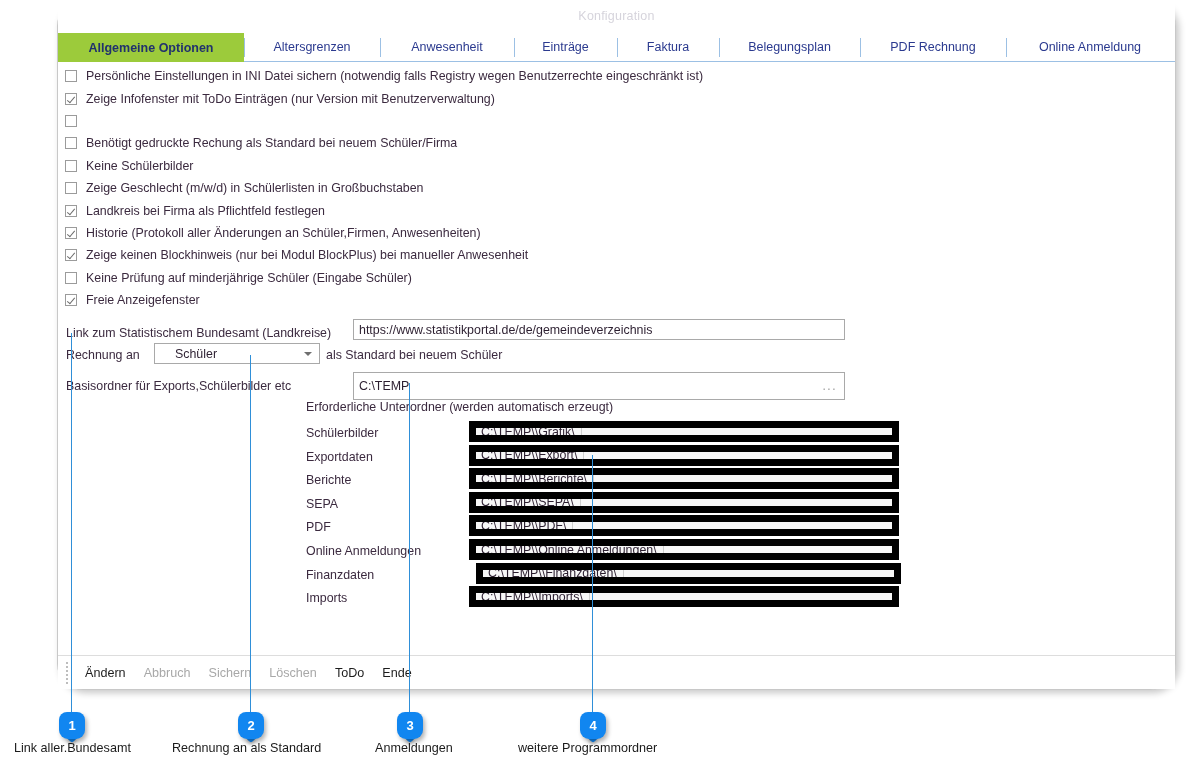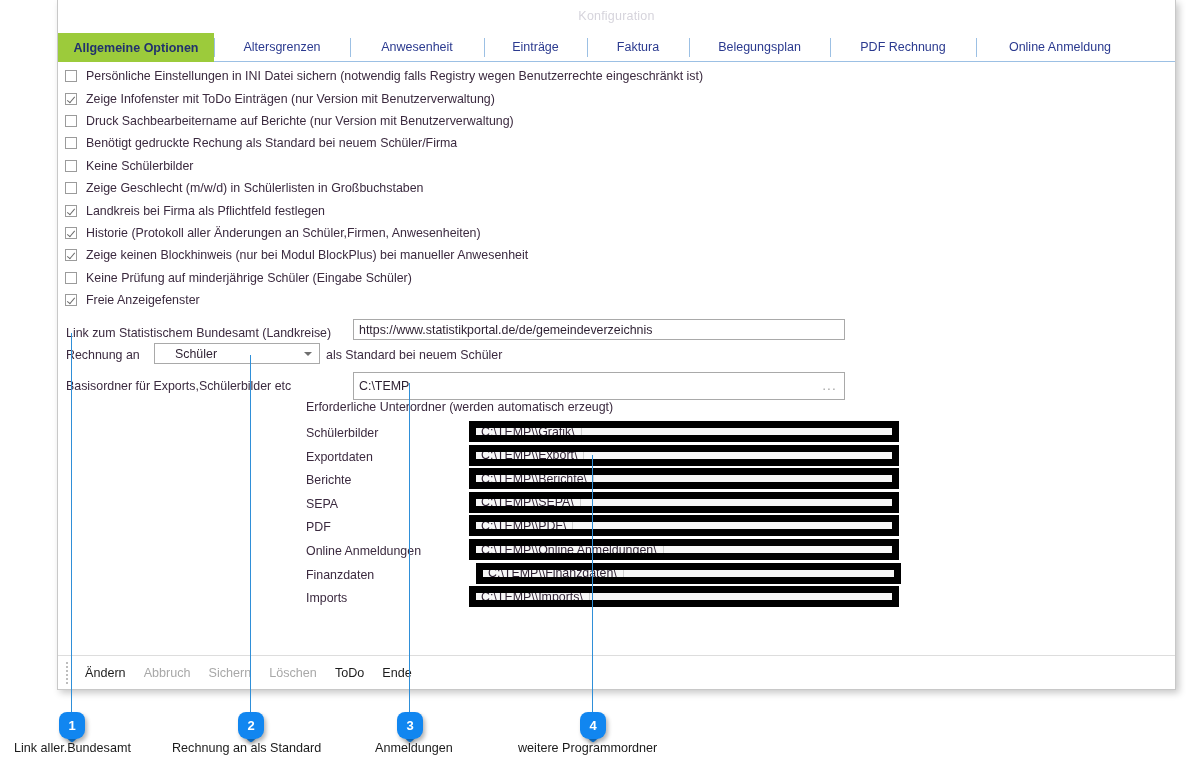--- a/index.html
+++ b/index.html
@@ -21,20 +21,21 @@
     left: 57px;
     top: 0px;
     width: 1119px;
     height: 690px;
     background: #ffffff;
     border-left: 1px solid #c8c8c8;
     border-right: 1px solid #c8c8c8;
     border-bottom: 1px solid #c8c8c8;
     box-shadow: 3px 3px 7px rgba(0,0,0,0.22);
     box-sizing: border-box;
+    border-radius: 26px;
   }
 
   
   #titlebar {
     height: 33px;
     background: #ffffff;
     position: relative;
   }
   #window-title {
     position: absolute;
@@ -288,21 +289,21 @@
 </head>
 <body>
 
 <div id="app-window">
 
   <div id="titlebar">
     <div id="window-title">Konfiguration</div>
   </div>
 
   <div id="tabstrip">
-      <div class="tab active" style="width: 156px;">
+      <div class="tab active" style="width: 186px;">
         <span>Allgemeine Optionen</span>
       </div>
       <div class="tab" style="width: 136px;">
         <span class="sep"></span>
         <span>Altersgrenzen</span>
       </div>
       <div class="tab" style="width: 134px;">
         <span class="sep"></span>
         <span>Anwesenheit</span>
       </div>
@@ -334,21 +335,20 @@
         <div class="opt-row">
           <span class="cb"></span>
           <span class="opt-label">Persönliche Einstellungen in INI Datei sichern (notwendig falls Registry wegen Benutzerrechte eingeschränkt ist)</span>
         </div>
         <div class="opt-row">
           <span class="cb checked"></span>
           <span class="opt-label">Zeige Infofenster mit ToDo Einträgen (nur Version mit Benutzerverwaltung)</span>
         </div>
         <div class="opt-row">
           <span class="cb"></span>
-          <span class="opt-label">Druck Sachbearbeitername auf Berichte (nur Version mit Benutzerverwaltung)</span>
         </div>
         <div class="opt-row">
           <span class="cb"></span>
           <span class="opt-label">Benötigt gedruckte Rechung als Standard bei neuem Schüler/Firma</span>
         </div>
         <div class="opt-row">
           <span class="cb"></span>
           <span class="opt-label">Keine Schülerbilder</span>
         </div>
         <div class="opt-row">

